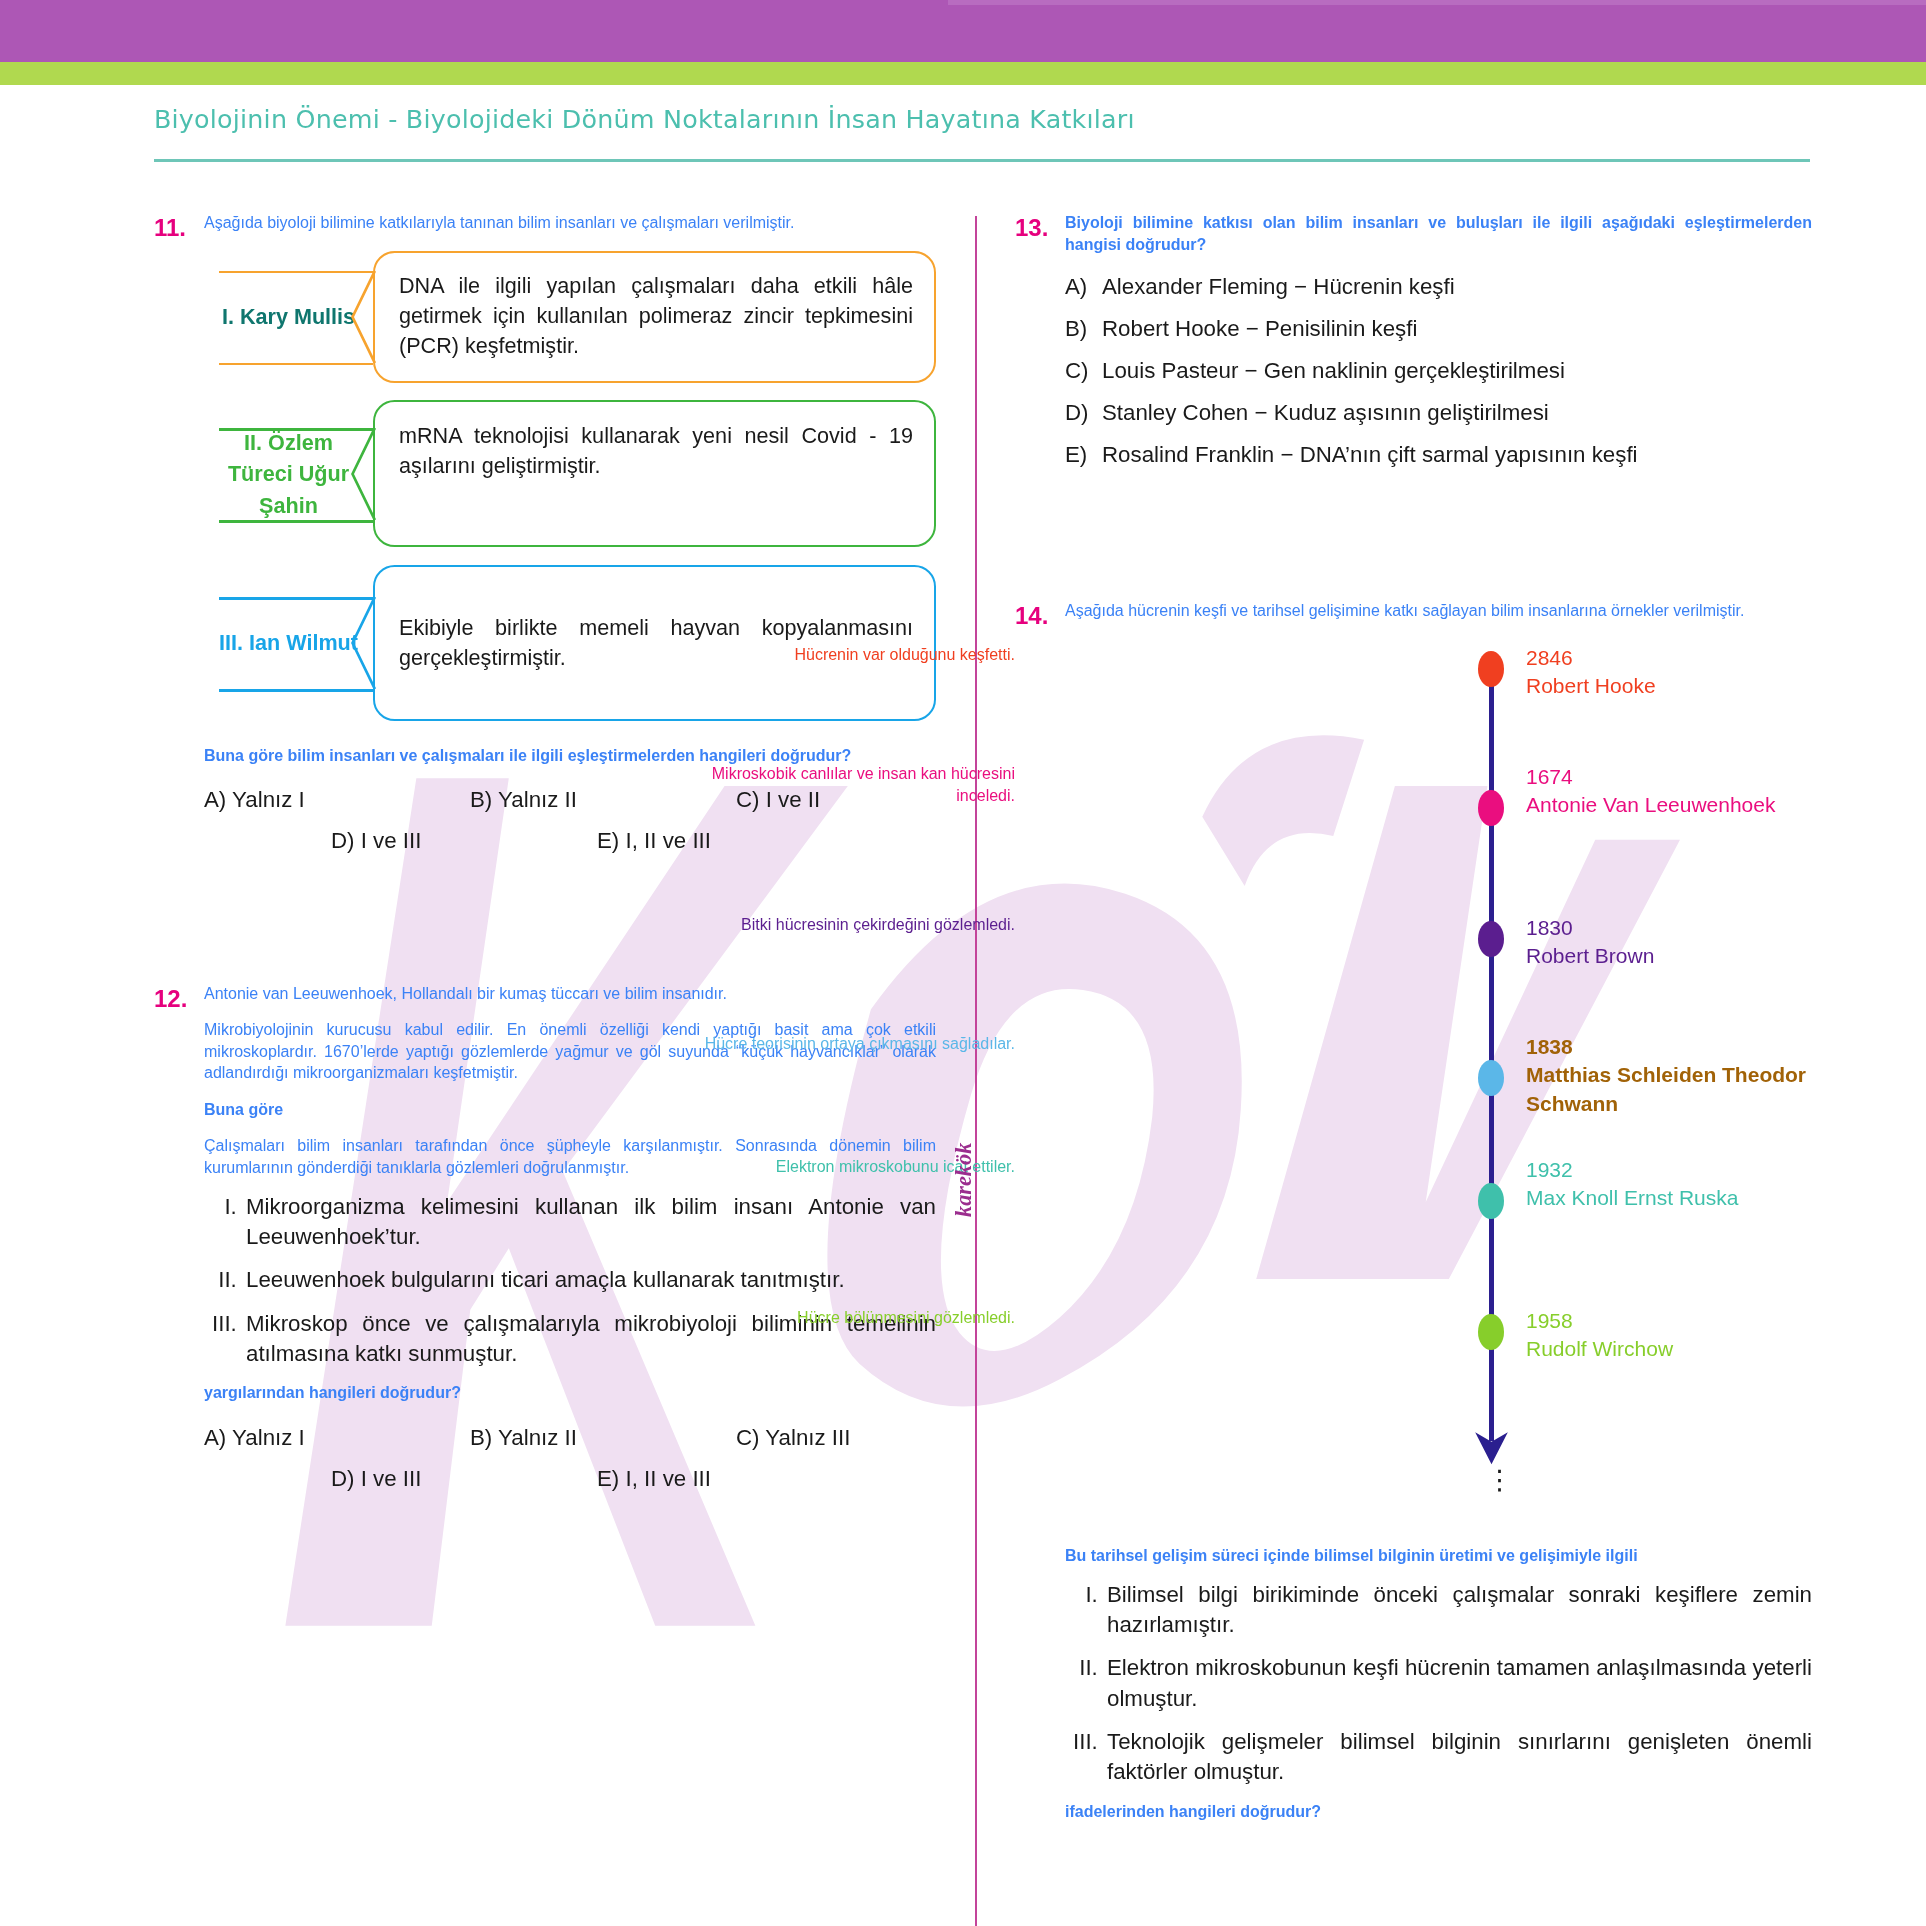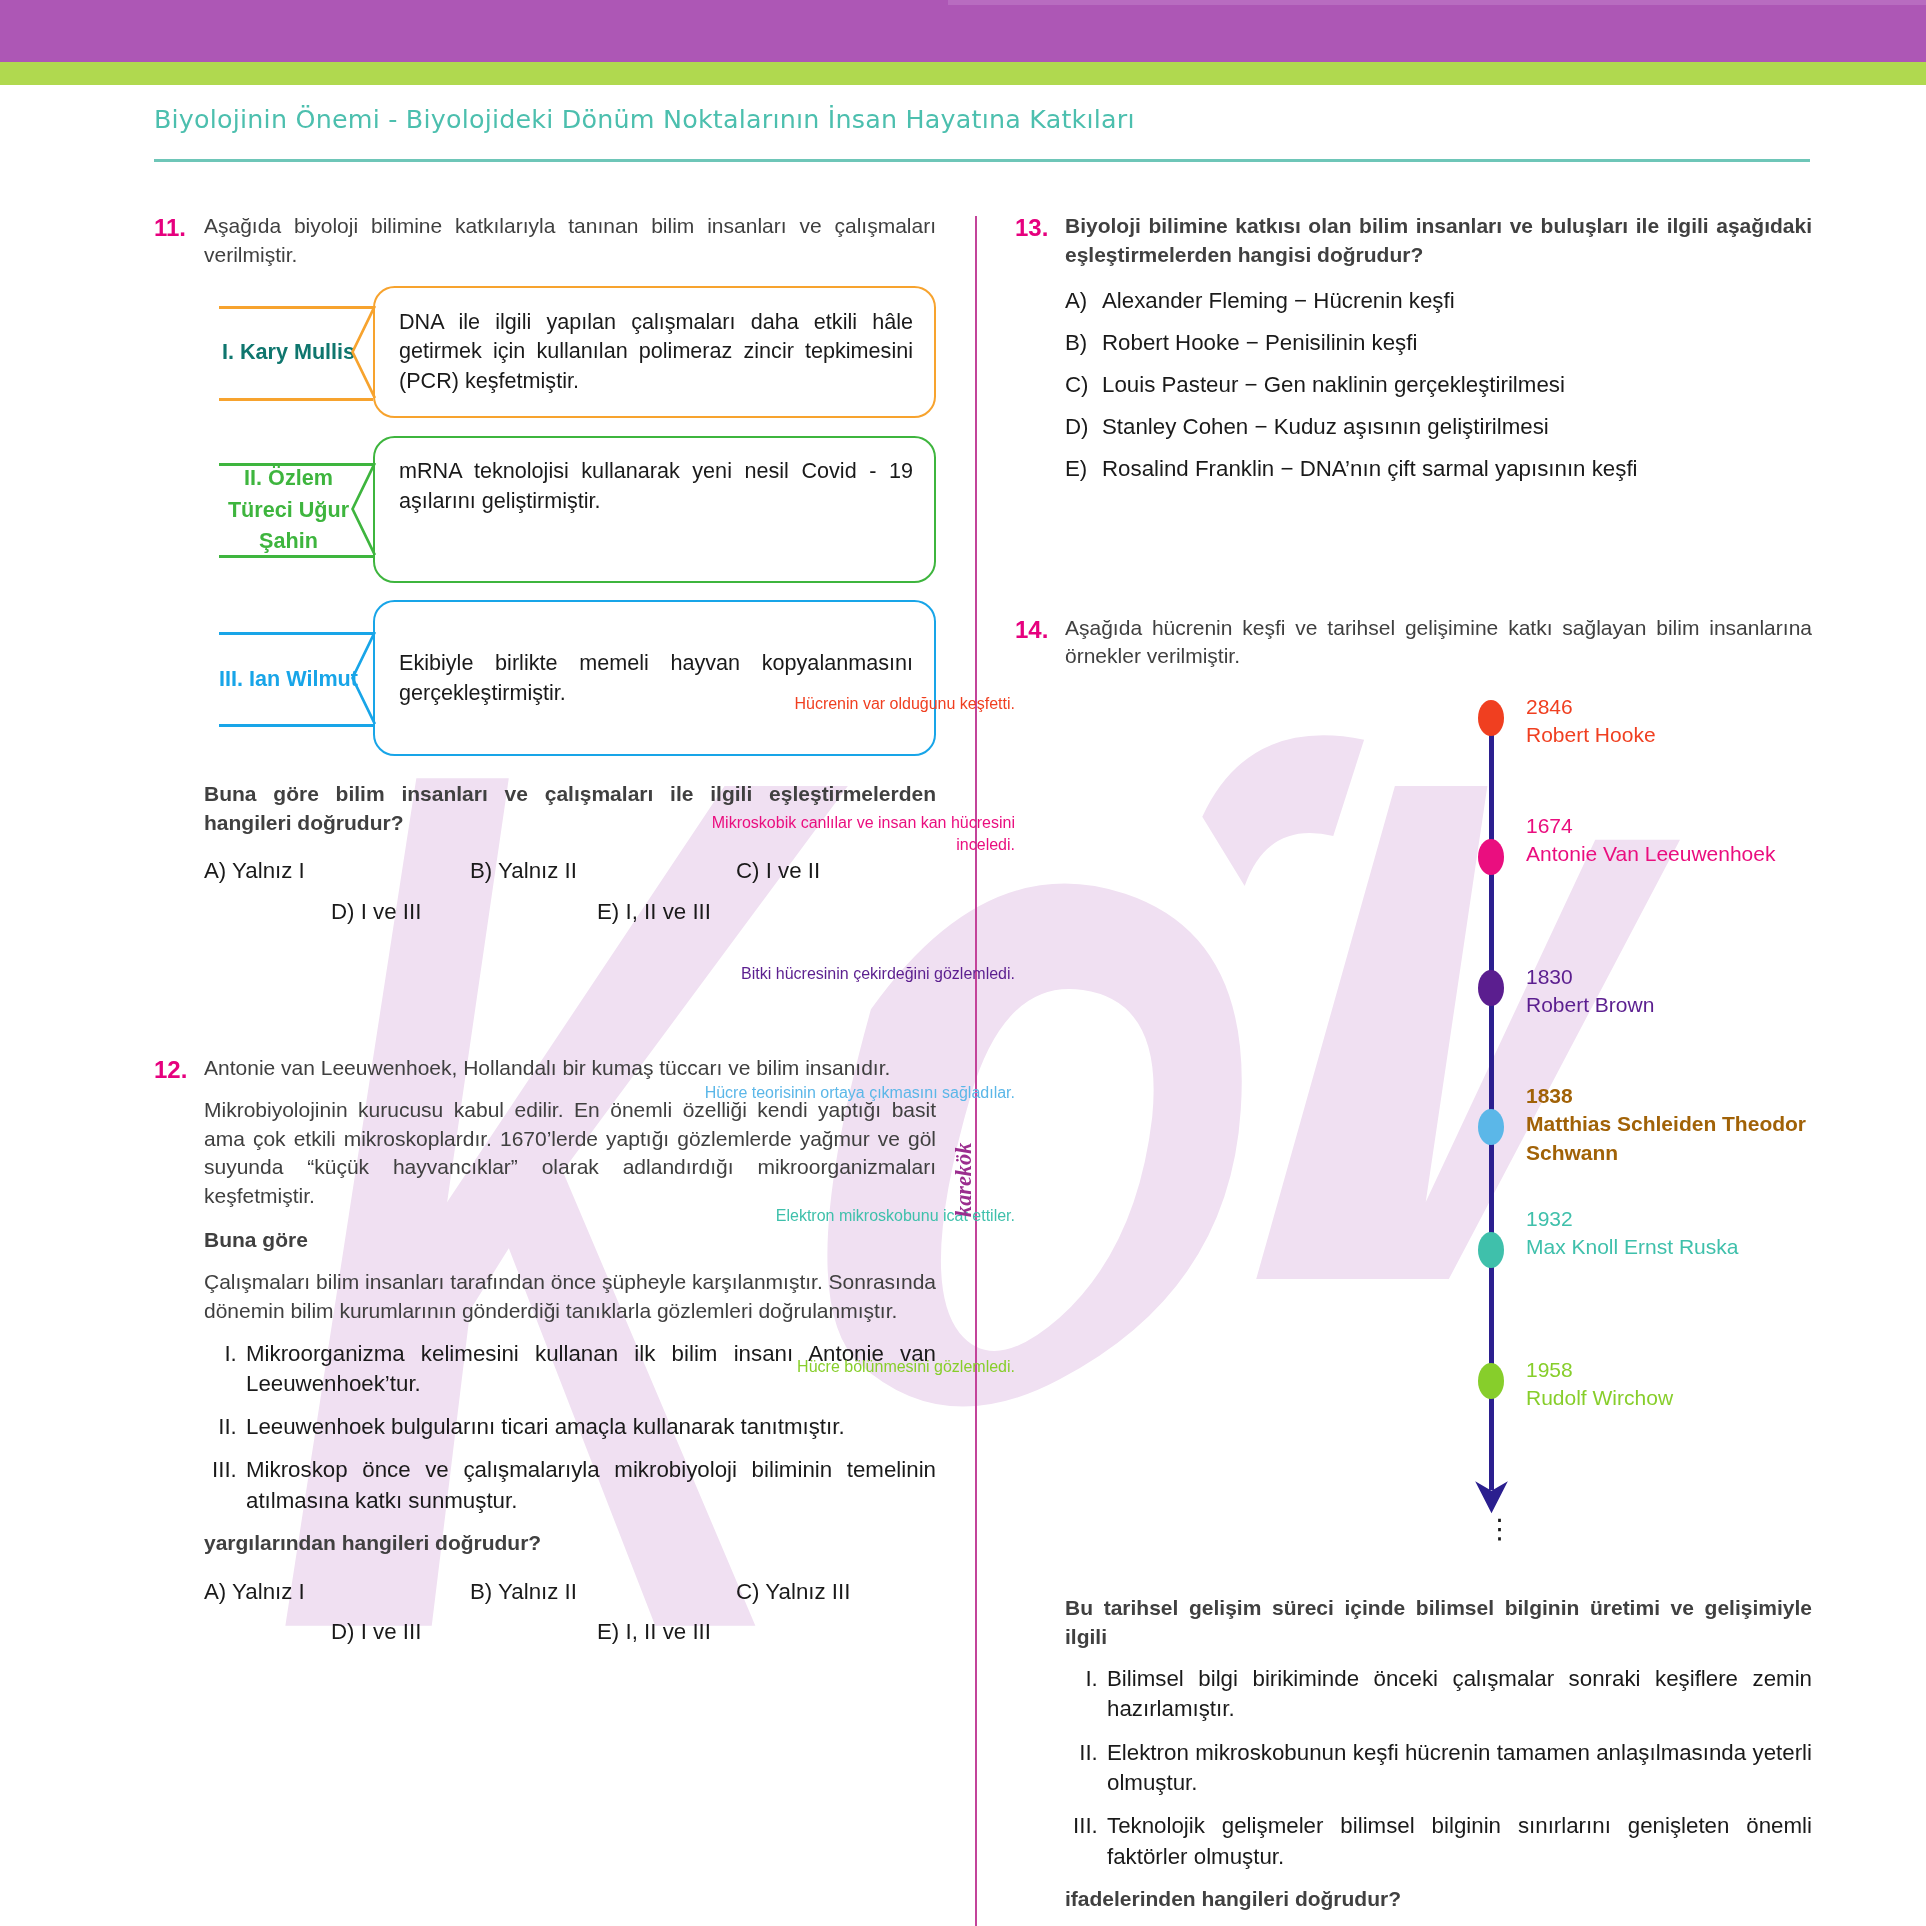--- a/index.html
+++ b/index.html
@@ -106,23 +106,23 @@
   .q-num {
     color: #e6007e;
     font-weight: bold;
     font-size: 24px;
     width: 50px;
     flex: 0 0 50px;
     line-height: 1.32;
   }
   .q-body { flex: 1 1 auto; }
   .q-text {
-    font-size: 21px;
+    font-size: 16px;
     line-height: 1.36;
-    color: #404040;
+    color: #3b82f6;
   }
   .q-text.bold { font-weight: bold; }
   .q-text.just { text-align: justify; }
   .q-text + .q-text { margin-top: 14px; }
 
   
   .roman-list { margin-top: 13px; }
   .roman-item {
     display: flex;
     font-size: 22.3px;

